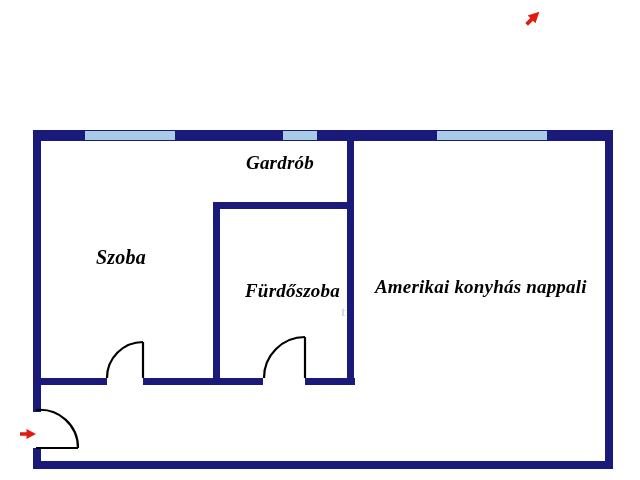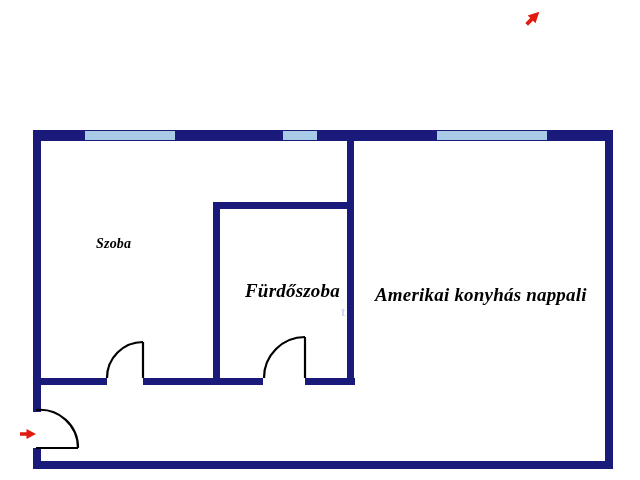--- a/index.html
+++ b/index.html
@@ -31,24 +31,24 @@
   .room-label {
     position: absolute;
     font-family: "Liberation Serif", "DejaVu Serif", serif;
     font-weight: bold;
     font-style: italic;
     color: #000000;
     white-space: nowrap;
     letter-spacing: 0.2px;
     user-select: none;
   }
-  #label-szoba     { left: 96px;  top: 236px; font-size: 14px; }
+  #label-szoba     { left: 96px;  top: 246px; font-size: 20px; }
   #label-gardrob   { left: 246px; top: 152px; font-size: 19px; }
   #label-furdoszoba{ left: 245px; top: 280px; font-size: 19px; }
-  #label-nappali   { left: 375px; top: 284px; font-size: 19px; }
+  #label-nappali   { left: 375px; top: 276px; font-size: 19px; }
   .watermark {
     position: absolute;
     left: 341px;
     top: 304px;
     font-family: "Liberation Serif", "DejaVu Serif", serif;
     font-size: 13px;
     font-weight: bold;
     color: #cfd6ea;
     user-select: none;
   }
@@ -120,20 +120,21 @@
       </g>
 
       <g transform="translate(28,434) rotate(90)">
         <path d="M 0 -8 L 5 1.5 L 1.8 1.5 L 1.8 8 L -1.8 8 L -1.8 1.5 L -5 1.5 Z" fill="#e01b10"></path>
       </g>
     </g>
   </svg>
 
   <div class="room-label" id="label-szoba">Szoba</div>
 
+  <div class="room-label" id="label-gardrob">Gardrób</div>
 
   <div class="room-label" id="label-furdoszoba">Fürdőszoba</div>
 
   <div class="room-label" id="label-nappali">Amerikai konyhás nappali</div>
 
   <div class="watermark">t</div>
 
 </div>
 
 </body></html>

